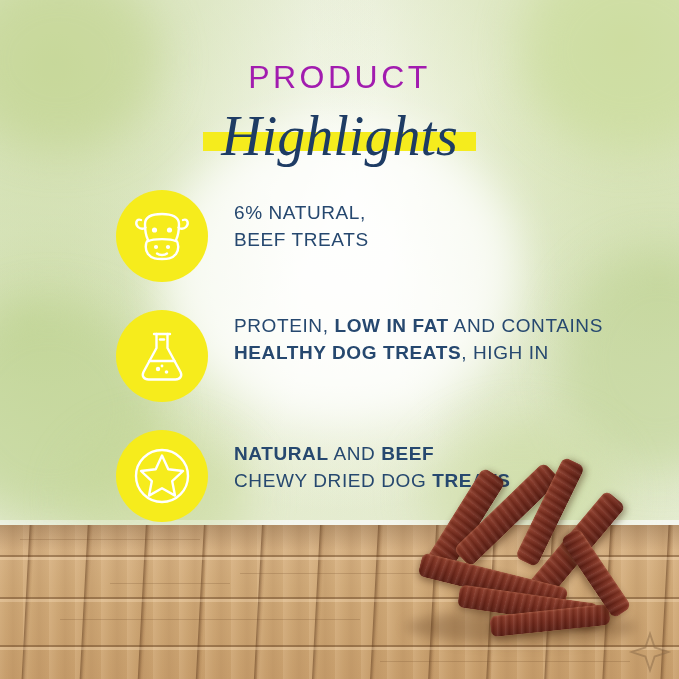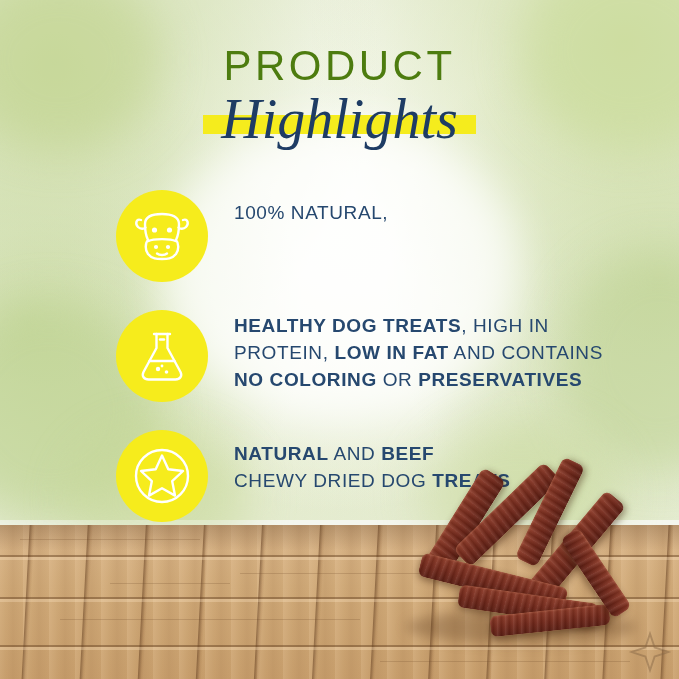--- a/index.html
+++ b/index.html
@@ -47,30 +47,31 @@
   
   .headline {
     position: absolute;
     left: 0;
     top: 44px;
     width: 679px;
     text-align: center;
   }
   .headline .line1 {
     font-family: "Liberation Sans", sans-serif;
-    font-size: 42px;
+    font-size: 32px;
     letter-spacing: 3.5px;
-    color: #4d7c0f;
+    color: #a21caf;
     font-weight: 400;
     line-height: 1.05;
+    margin-top: 17px;
   }
   .hl-wrap {
     position: relative;
     display: inline-block;
-    margin-top: 1px;
+    margin-top: 11px;
   }
   .hl-bar {
     position: absolute;
     left: -12px;
     right: -12px;
     top: 26px;
     height: 19px;
     background: #f5ec1d;
     z-index: 0;
   }
@@ -247,47 +248,45 @@
             <circle cx="21.5" cy="20" r="2.6" fill="#ffffff" stroke="none"></circle>
             <circle cx="36.5" cy="20" r="2.6" fill="#ffffff" stroke="none"></circle>
             <path d="M15.5 31 C20 28.5 38 28.5 42.5 31"></path>
             <circle cx="23" cy="37" r="2.1" fill="#ffffff" stroke="none"></circle>
             <circle cx="35" cy="37" r="2.1" fill="#ffffff" stroke="none"></circle>
             <path d="M24 43.5 C26.5 45.5 31.5 45.5 34 43.5"></path>
           </g>
         </svg>
       </div>
       <div class="row-text">
-        <div>100% NATURAL,</div>
+        <div>6% NATURAL,</div>
+        <div>BEEF TREATS</div>
       </div>
     </div>
 
     <div class="row row-2">
       <div class="badge">
         <svg width="52" height="56" viewBox="0 0 52 56">
           <g fill="none" stroke="#ffffff" stroke-width="2.4" stroke-linecap="round" stroke-linejoin="round">
             <path d="M18 6 L34 6"></path>
             <path d="M20.5 6 L20.5 20 L7.5 44 C5.5 48 8 51.5 12.5 51.5 L39.5 51.5 C44 51.5 46.5 48 44.5 44 L31.5 20 L31.5 6"></path>
             <path d="M13.5 33 L38.5 33"></path>
             <path d="M24 11.5 L28 11.5"></path>
             <circle cx="22" cy="41" r="2.2" fill="#ffffff" stroke="none"></circle>
             <circle cx="30.5" cy="44" r="1.8" fill="#ffffff" stroke="none"></circle>
             <circle cx="26" cy="38" r="1.4" fill="#ffffff" stroke="none"></circle>
           </g>
         </svg>
       </div>
       <div class="row-text">
         <div>
-          <span class="b">HEALTHY DOG TREATS</span><span>, HIGH IN</span>
-        </div>
-        <div>
           <span>PROTEIN, </span><span class="b">LOW IN FAT</span><span> AND CONTAINS</span>
         </div>
         <div>
-          <span class="b">NO COLORING</span><span> OR </span><span class="b">PRESERVATIVES</span>
+          <span class="b">HEALTHY DOG TREATS</span><span>, HIGH IN</span>
         </div>
       </div>
     </div>
 
     <div class="row row-3">
       <div class="badge">
         <svg width="58" height="58" viewBox="0 0 58 58">
           <g fill="none" stroke="#ffffff" stroke-width="2.4" stroke-linecap="round" stroke-linejoin="round">
             <circle cx="29" cy="29" r="26"></circle>
             <path d="M29 8.5 L35.3 22.2 L50 24 L39.2 34.2 L42 48.6 L29 41.3 L16 48.6 L18.8 34.2 L8 24 L22.7 22.2 Z"></path>

